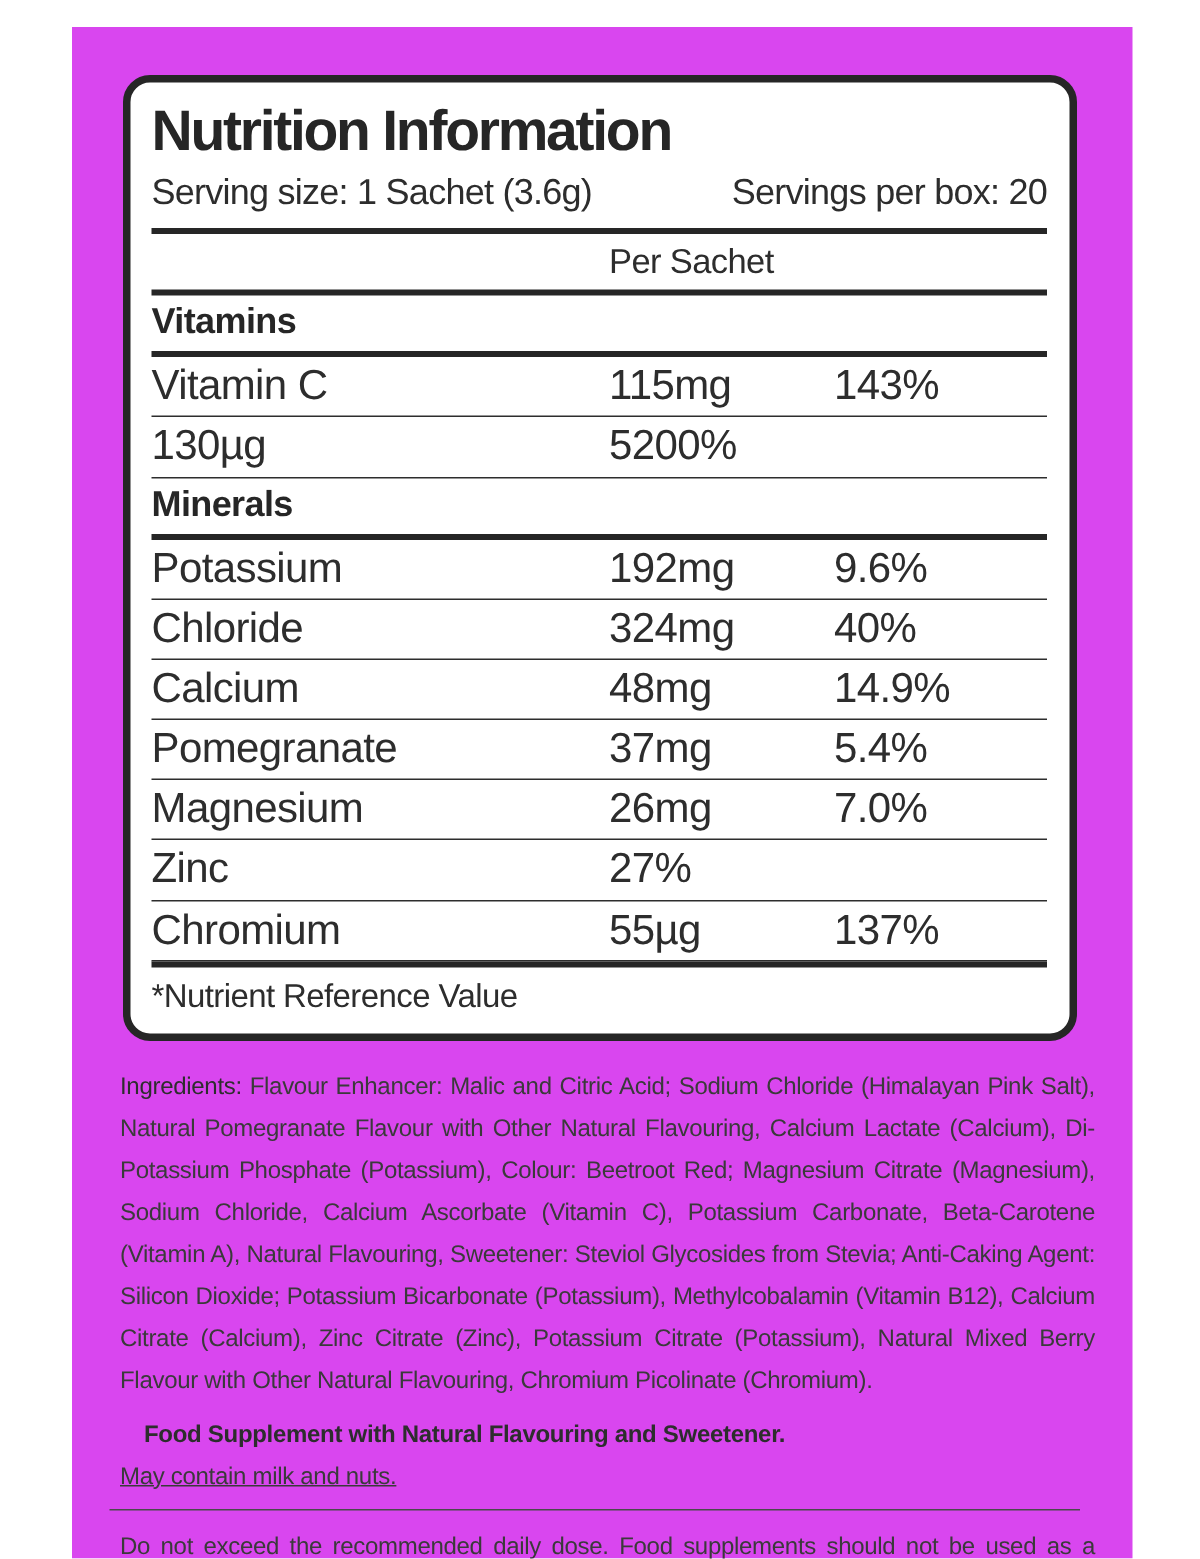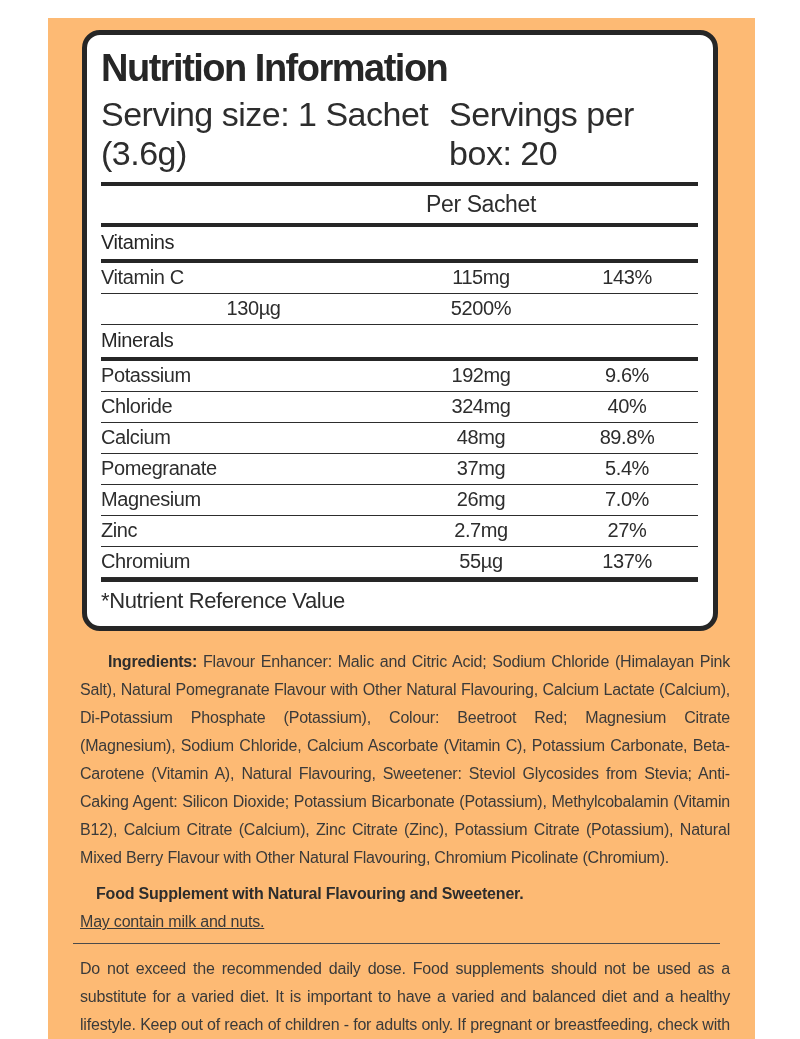--- a/index.html
+++ b/index.html
@@ -8,22 +8,22 @@
     height: 1039px;
     background: #ffffff;
     font-family: "Liberation Sans", "DejaVu Sans", sans-serif;
     color: #2d2d2d;
     overflow: hidden;
   }
   .panel {
     margin: 18px 45px 0 48px;
     width: 707px;
     height: 1021px;
-    background: #fdba74;
-    padding-top: 12px;
+    background: #d946ef;
+    padding-top: 32px;
   }
   
   .facts-box {
     margin-left: 34px;
     width: 636px;
     background: #ffffff;
     border: 5px solid #262626;
     border-radius: 18px;
     padding: 12px 15px 10px 14px;
   }
@@ -31,42 +31,42 @@
     font-size: 38px;
     font-weight: bold;
     letter-spacing: -1.5px;
     color: #262626;
     line-height: 1.15;
     margin-bottom: 4px;
   }
   .serving-row {
     display: flex;
     justify-content: space-between;
-    font-size: 34px;
+    font-size: 24px;
     letter-spacing: -0.5px;
     color: #2d2d2d;
     margin-bottom: 9px;
   }
   .rule { border: 0; width: 100%; }
   .rule.thick { border-top: 4px solid #262626; }
   .rule.thin  { border-top: 1.5px solid #2d2d2d; }
   .t-row {
     display: grid;
     grid-template-columns: 1fr 150px 142px;
     align-items: baseline;
-    font-size: 20px;
+    font-size: 28px;
     letter-spacing: -0.4px;
     padding: 3px 0 4px 0;
     line-height: 1.15;
   }
-  .t-row .c-amt, .t-row .c-nrv { text-align: center; }
+  .t-row .c-amt, .t-row .c-nrv { text-align: left; }
   .header-row { font-size: 23px; padding: 5px 0 6px 0; }
   .section-heading {
-    font-size: 20px;
-    font-weight: normal;
+    font-size: 24px;
+    font-weight: bold;
     letter-spacing: -0.4px;
     padding: 4px 0 5px 0;
     color: #262626;
   }
   .facts-footnote {
     font-size: 22px;
     letter-spacing: -0.4px;
     padding: 6px 0 2px 0;
     color: #2d2d2d;
   }
@@ -74,21 +74,21 @@
   .text-col {
     padding: 17px 25px 0 32px;
     color: #3a3a3a;
   }
   .text-col p {
     font-size: 16px;
     line-height: 28px;
     letter-spacing: -0.2px;
   }
   .ingredients { text-align: justify; }
-  .ingredients .lead { font-weight: bold; color: #2d2d2d; margin-left: 28px; }
+  .ingredients .lead { font-weight: normal; color: #2d2d2d; }
   .supplement {
     font-weight: bold;
     color: #2d2d2d;
     margin-top: 8px;
     margin-left: 16px;
   }
   .allergen { margin-bottom: 6px; text-decoration: underline; }
   .divider {
     border-top: 1.5px solid #4a4a4a;
     margin: 7px 10px 7px -7px;
@@ -146,41 +146,40 @@
     <div class="t-row">
       <span class="c-name">Chloride</span>
       <span class="c-amt">324mg</span>
       <span class="c-nrv">40%</span>
     </div>
     <div class="rule thin"></div>
 
     <div class="t-row">
       <span class="c-name">Calcium</span>
       <span class="c-amt">48mg</span>
-      <span class="c-nrv">89.8%</span>
+      <span class="c-nrv">14.9%</span>
     </div>
     <div class="rule thin"></div>
 
     <div class="t-row">
       <span class="c-name">Pomegranate</span>
       <span class="c-amt">37mg</span>
       <span class="c-nrv">5.4%</span>
     </div>
     <div class="rule thin"></div>
 
     <div class="t-row">
       <span class="c-name">Magnesium</span>
       <span class="c-amt">26mg</span>
       <span class="c-nrv">7.0%</span>
     </div>
     <div class="rule thin"></div>
 
     <div class="t-row">
       <span class="c-name">Zinc</span>
-      <span class="c-amt">2.7mg</span>
       <span class="c-nrv">27%</span>
     </div>
     <div class="rule thin"></div>
 
     <div class="t-row">
       <span class="c-name">Chromium</span>
       <span class="c-amt">55µg</span>
       <span class="c-nrv">137%</span>
     </div>
     <div class="rule thin"></div>

